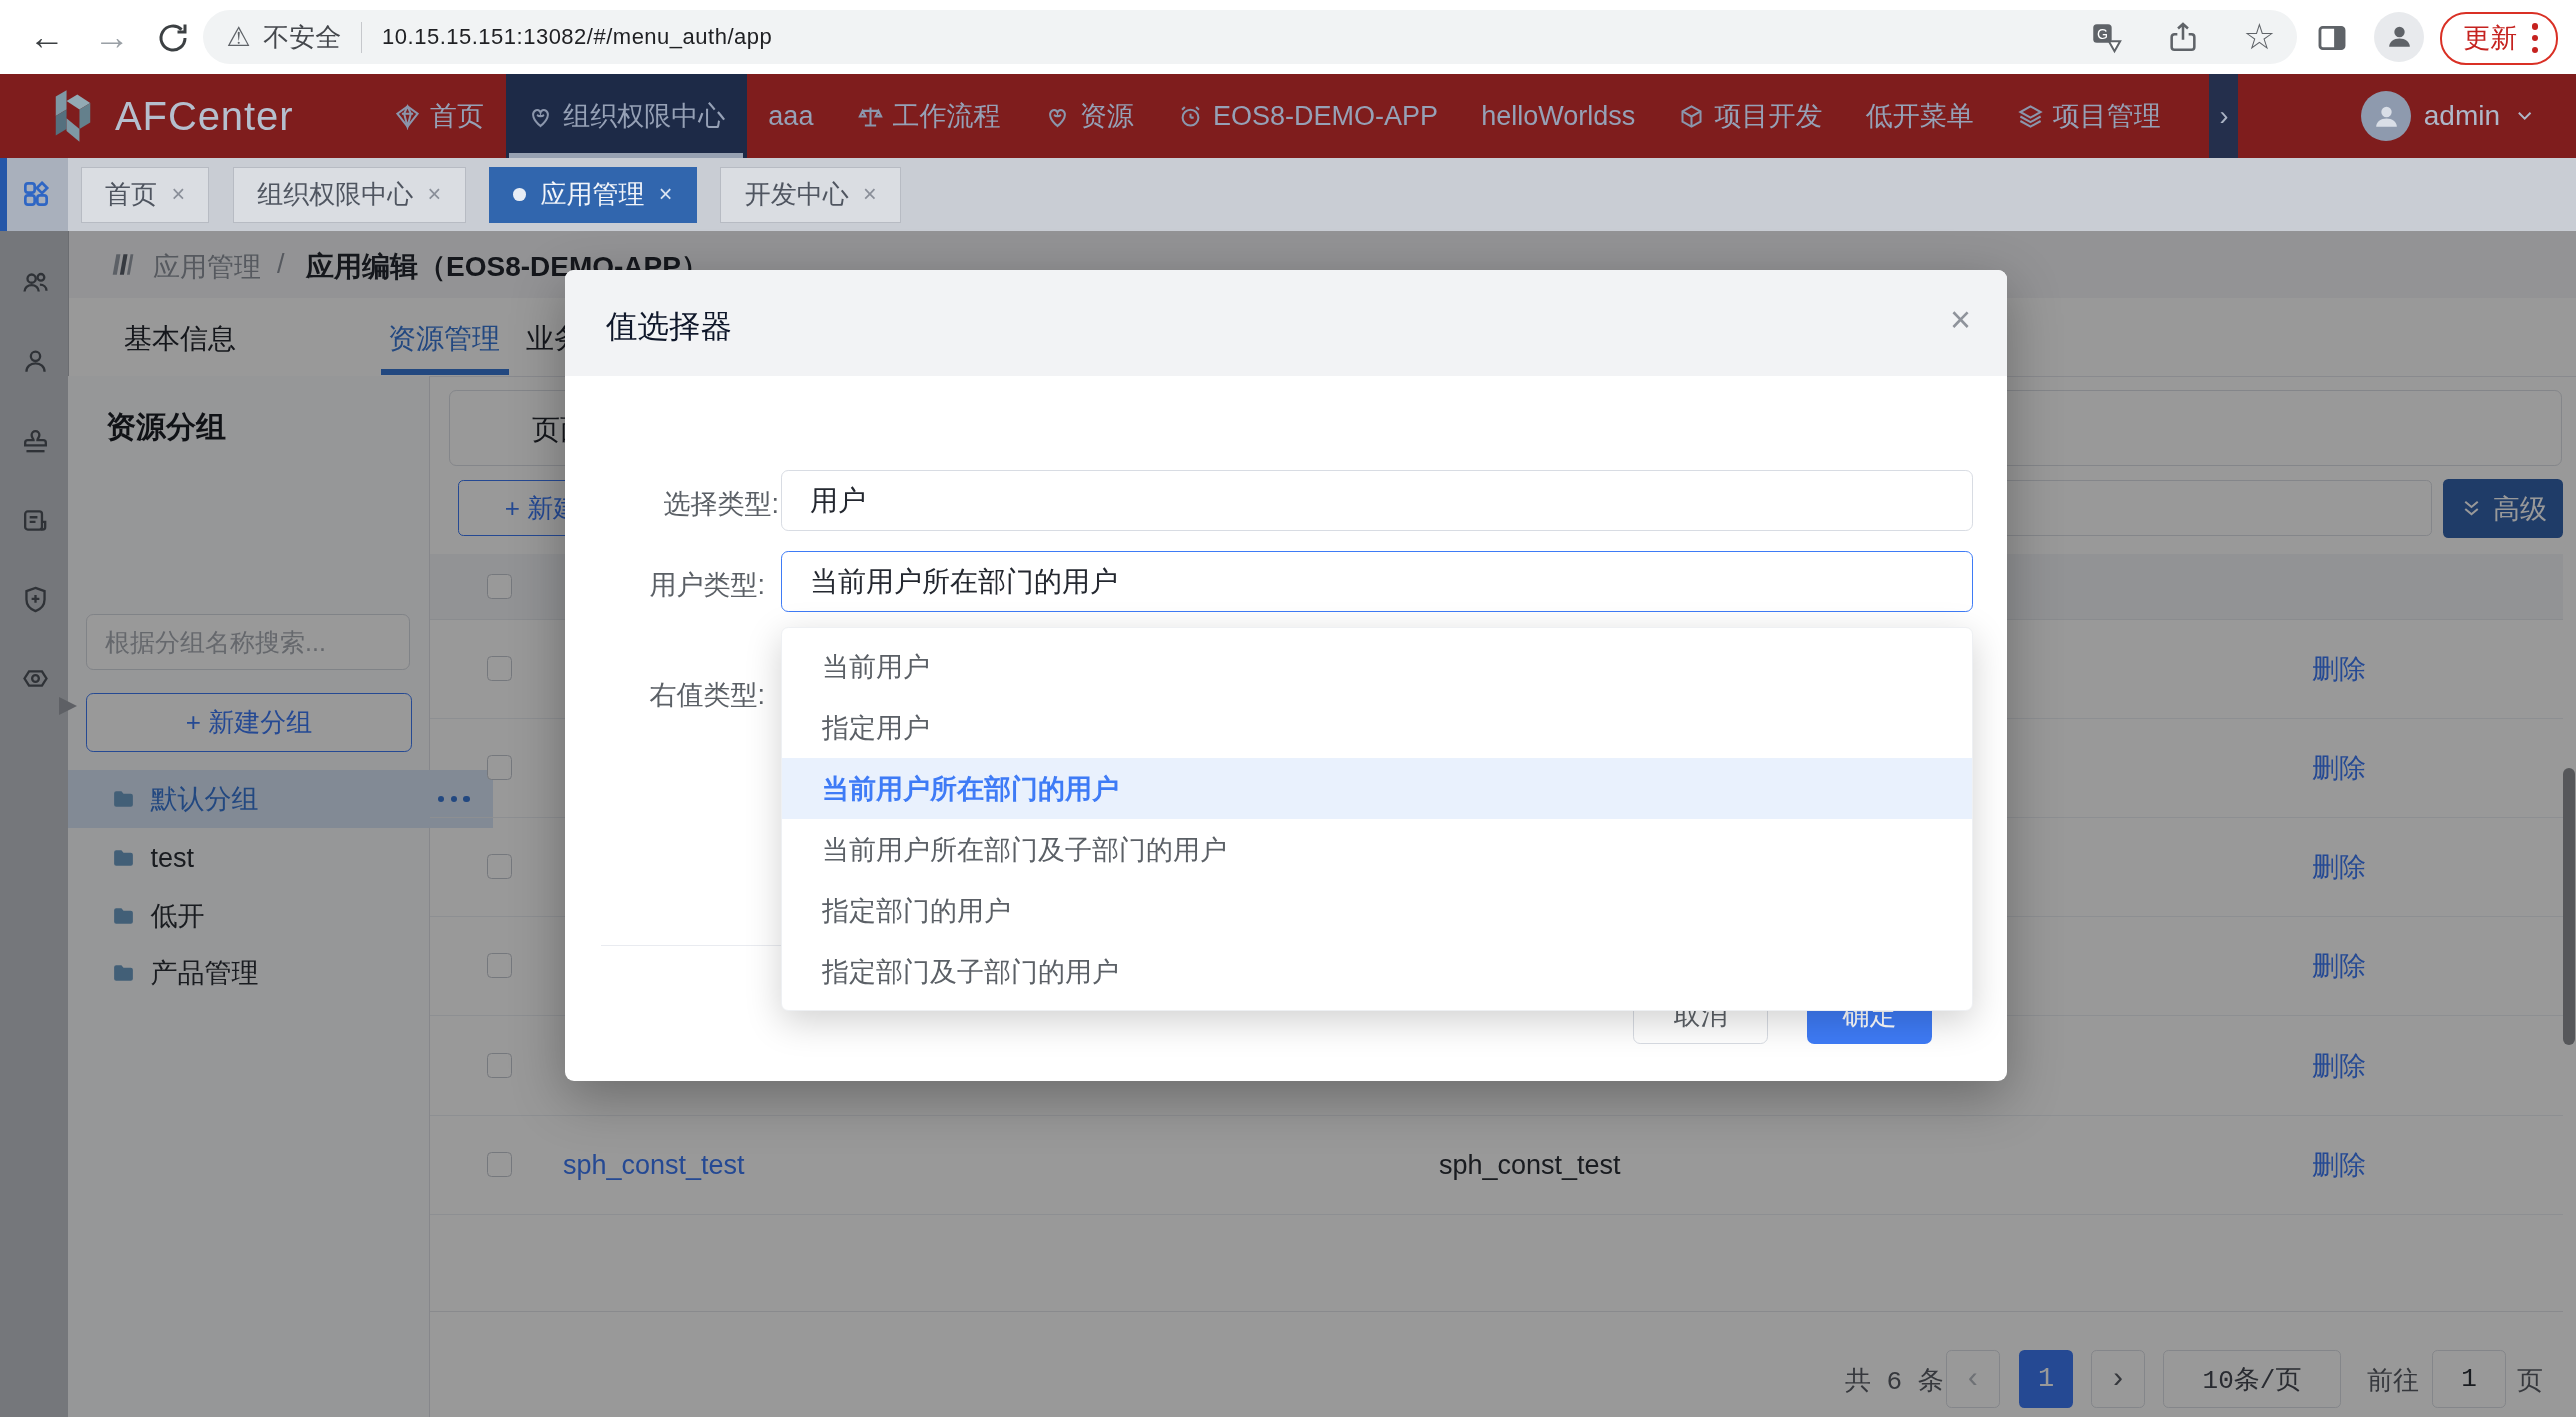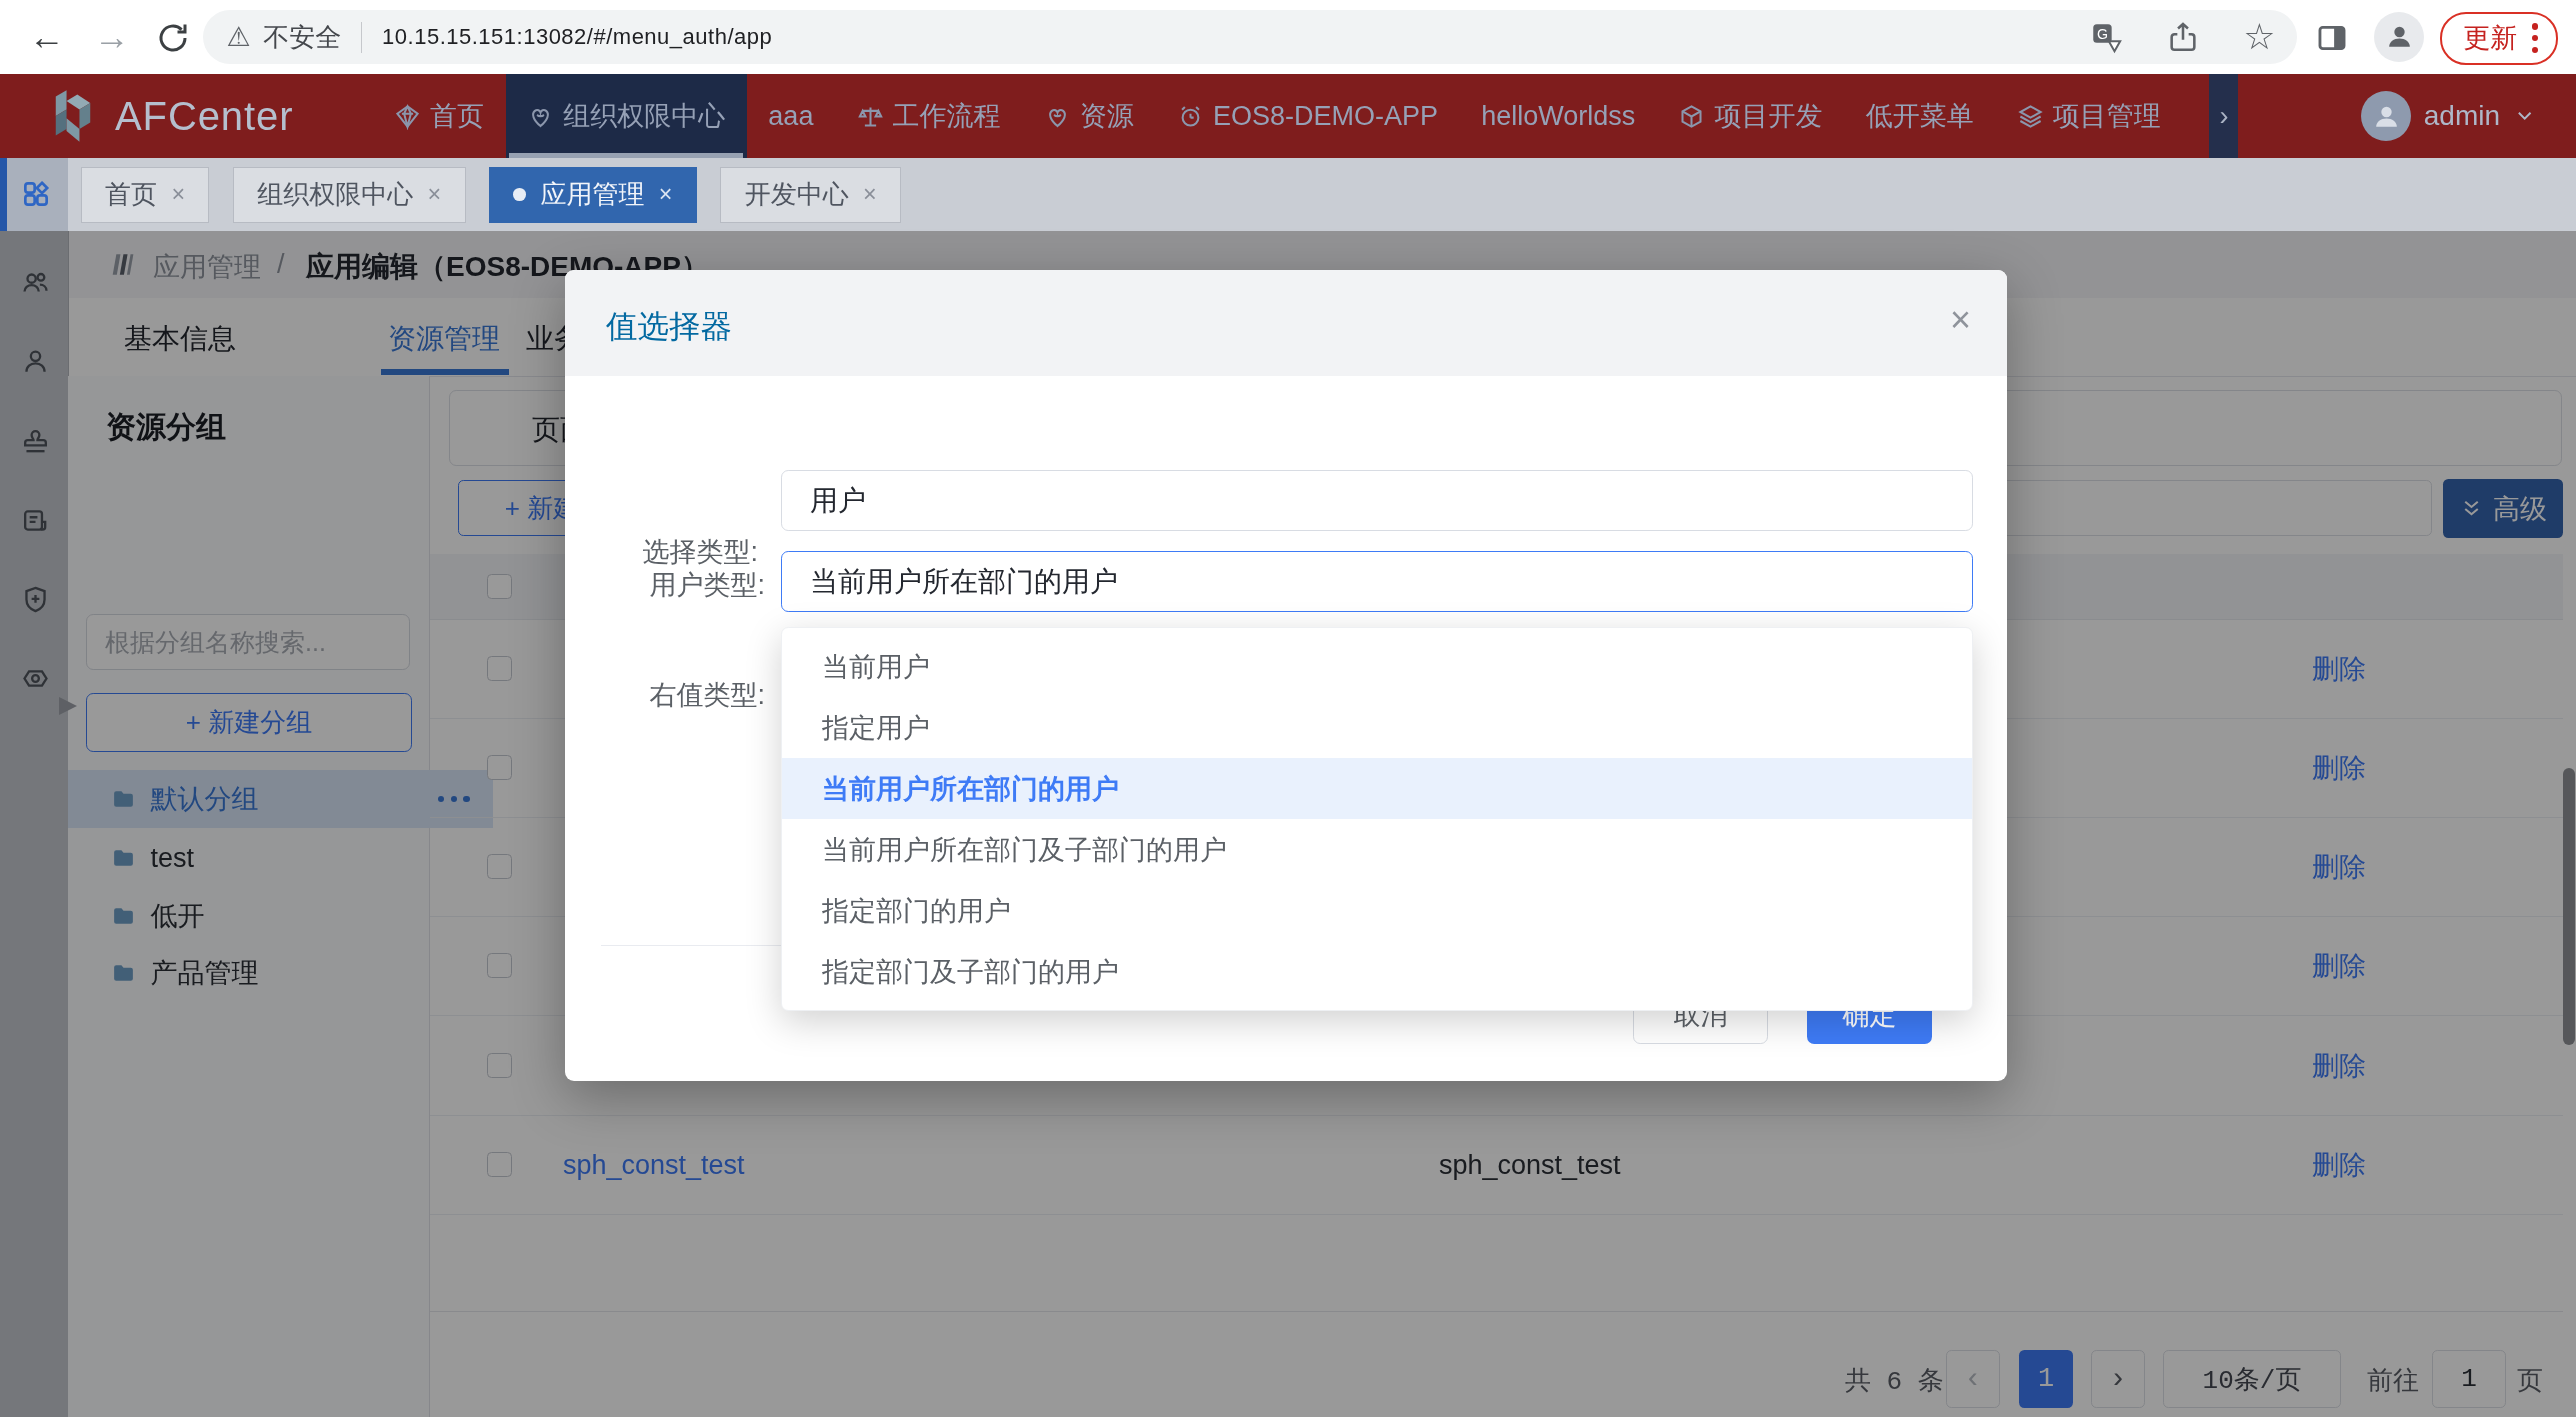--- a/index.html
+++ b/index.html
@@ -77,21 +77,21 @@
   .pg-size{position:absolute;left:2163px;top:0;width:178px;height:58px;border:0.9px solid #dcdfe6;border-radius:5.4px;box-sizing:border-box;background:#fff;display:flex;align-items:center;justify-content:center;color:#454952;}
   .pg-goto-label{position:absolute;left:2367px;top:12.6px;}
   .pg-goto{position:absolute;left:2432px;top:0;width:74px;height:58px;border:0.9px solid #dcdfe6;border-radius:5.4px;box-sizing:border-box;background:#fff;display:flex;align-items:center;justify-content:center;color:#2b2f36;}
   .pg-unit{position:absolute;left:2517px;top:12.6px;}
   .vscroll{position:absolute;left:2563px;top:537px;width:11.7px;height:277px;background:#8f9296;border-radius:6.3px;}
   
   .overlay{position:absolute;left:0;top:231px;width:2576px;height:1187px;background:rgba(0,0,0,0.40);z-index:50;}
   
   .modal{position:absolute;left:565px;top:270px;width:1442px;height:811px;background:#fff;border-radius:9px;box-shadow:0 16px 54px rgba(0,0,0,.3);z-index:100;}
   .modal-header{position:absolute;left:0;top:0;width:1442px;height:106px;background:#f2f3f5;border-radius:9px 9px 0 0;}
-  .modal-title{position:absolute;left:41px;top:36px;font-size:31.5px;color:#0369a1;}
+  .modal-title{position:absolute;left:41px;top:36px;font-size:31.5px;color:#0f172a;}
   .modal-close{position:absolute;right:36px;top:32px;font-size:36px;color:#8f939b;line-height:1;}
   .m-label{position:absolute;width:191px;text-align:right;font-size:27px;color:#5b6066;}
   .radio-row{position:absolute;left:782px;top:404px;display:flex;align-items:center;gap:52px;}
   .radio{display:flex;align-items:center;gap:12.6px;font-size:27px;color:#5b6066;}
   .radio .rc{width:27px;height:27px;border-radius:50%;border:1.8px solid #c8ccd4;background:#fff;box-sizing:border-box;}
   .radio.checked{color:#3e7bf6;}
   .radio.checked .rc{border:none;background:#3e7bf6;position:relative;}
   .radio.checked .rc::after{content:"";position:absolute;left:9px;top:9px;width:9px;height:9px;border-radius:50%;background:#fff;}
   .m-input{position:absolute;left:216px;width:1192px;height:61px;border:0.9px solid #d8dce3;border-radius:7.2px;box-sizing:border-box;background:#fff;display:flex;align-items:center;padding-left:28px;font-size:28px;color:#23272f;}
   .m-input.focused{border:1.8px solid #3e7bf6;}
@@ -455,21 +455,21 @@
     <span class="radio">
       <span class="rc"></span>
       <span>实体</span>
     </span>
     <span class="radio checked">
       <span class="rc"></span>
       <span>组织</span>
     </span>
   </div>
 
-  <span class="m-label" style="left:2px;top:216px;margin-top:48px;">选择类型:</span>
+  <span class="m-label" style="left:23px;top:216px;">选择类型:</span>
   <div class="m-input" style="top:200px;">
     <span>用户</span>
   </div>
 
   <span class="m-label" style="left:9px;top:297px;">用户类型:</span>
   <div class="m-input focused" style="top:281px;">
     <span>当前用户所在部门的用户</span>
   </div>
 
   <div class="m-footer-line"></div>

